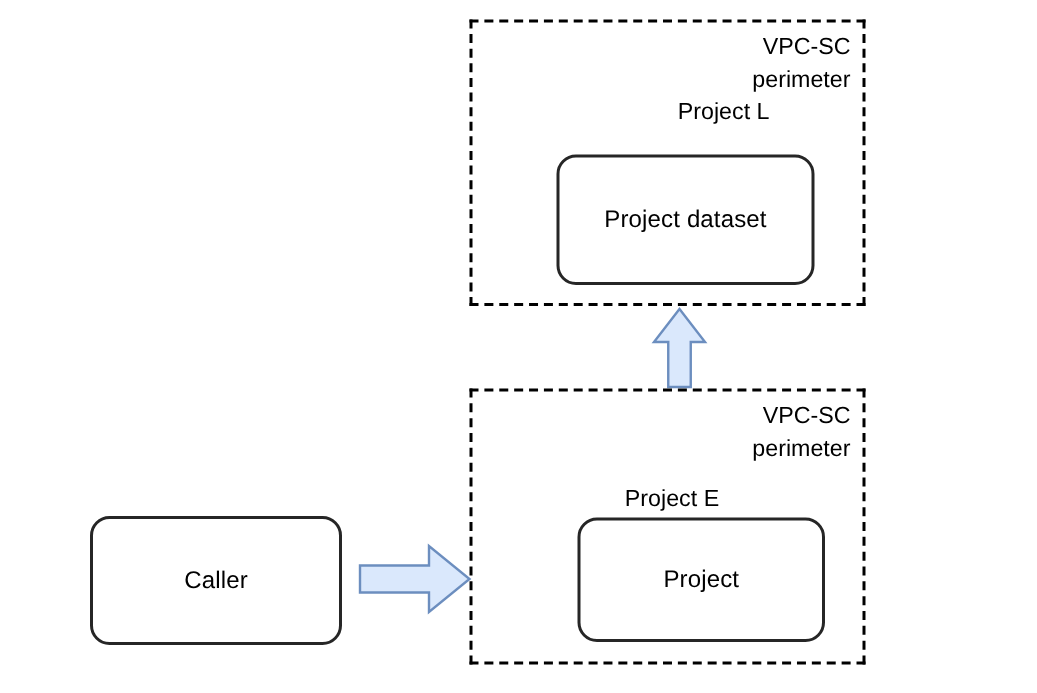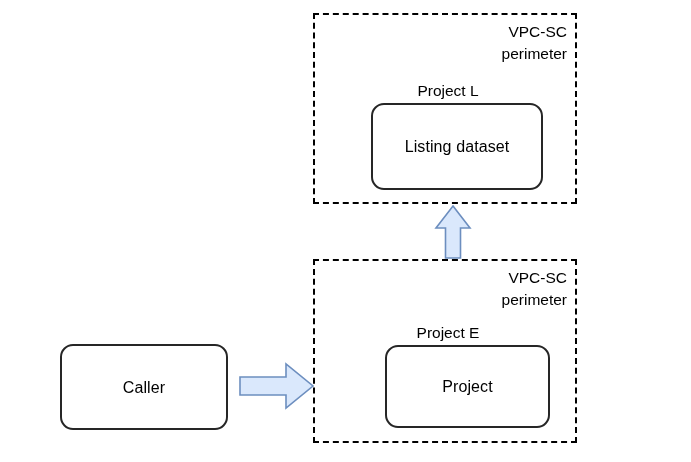--- a/index.html
+++ b/index.html
@@ -76,24 +76,24 @@
 <body>
 
 <div id="canvas">
 
   <div class="perimeter" style="left:313px; top:13px; width:264px; height:191px;"></div>
 
   <div class="label right" style="left:397px; top:21px; width:170px;">VPC-SC</div>
 
   <div class="label right" style="left:397px; top:43px; width:170px;">perimeter</div>
 
-  <div class="label center" style="left:383px; top:80px; width:130px;">Project L</div>
+  <div class="label center" style="left:383px; top:64px; width:130px;text-align:right;">Project L</div>
 
   <div class="node" style="left:371px; top:103px; width:172px; height:87px;">
-    <span class="node-label">Listing dataset</span>
+    <span class="node-label">Project dataset</span>
   </div>
 
   <div class="arrow" style="left:434px; top:204px; width:38px; height:56px;">
     <svg width="38" height="56" viewBox="0 0 38 56" xmlns="http://www.w3.org/2000/svg">
       <polygon points="19,2 36,24 26.5,24 26.5,54 11.5,54 11.5,24 2,24" fill="#dae8fc" stroke="#6c8ebf" stroke-width="1.6" stroke-linejoin="miter"></polygon>
     </svg>
   </div>
 
   <div class="perimeter" style="left:313px; top:259px; width:264px; height:184px;"></div>
 

